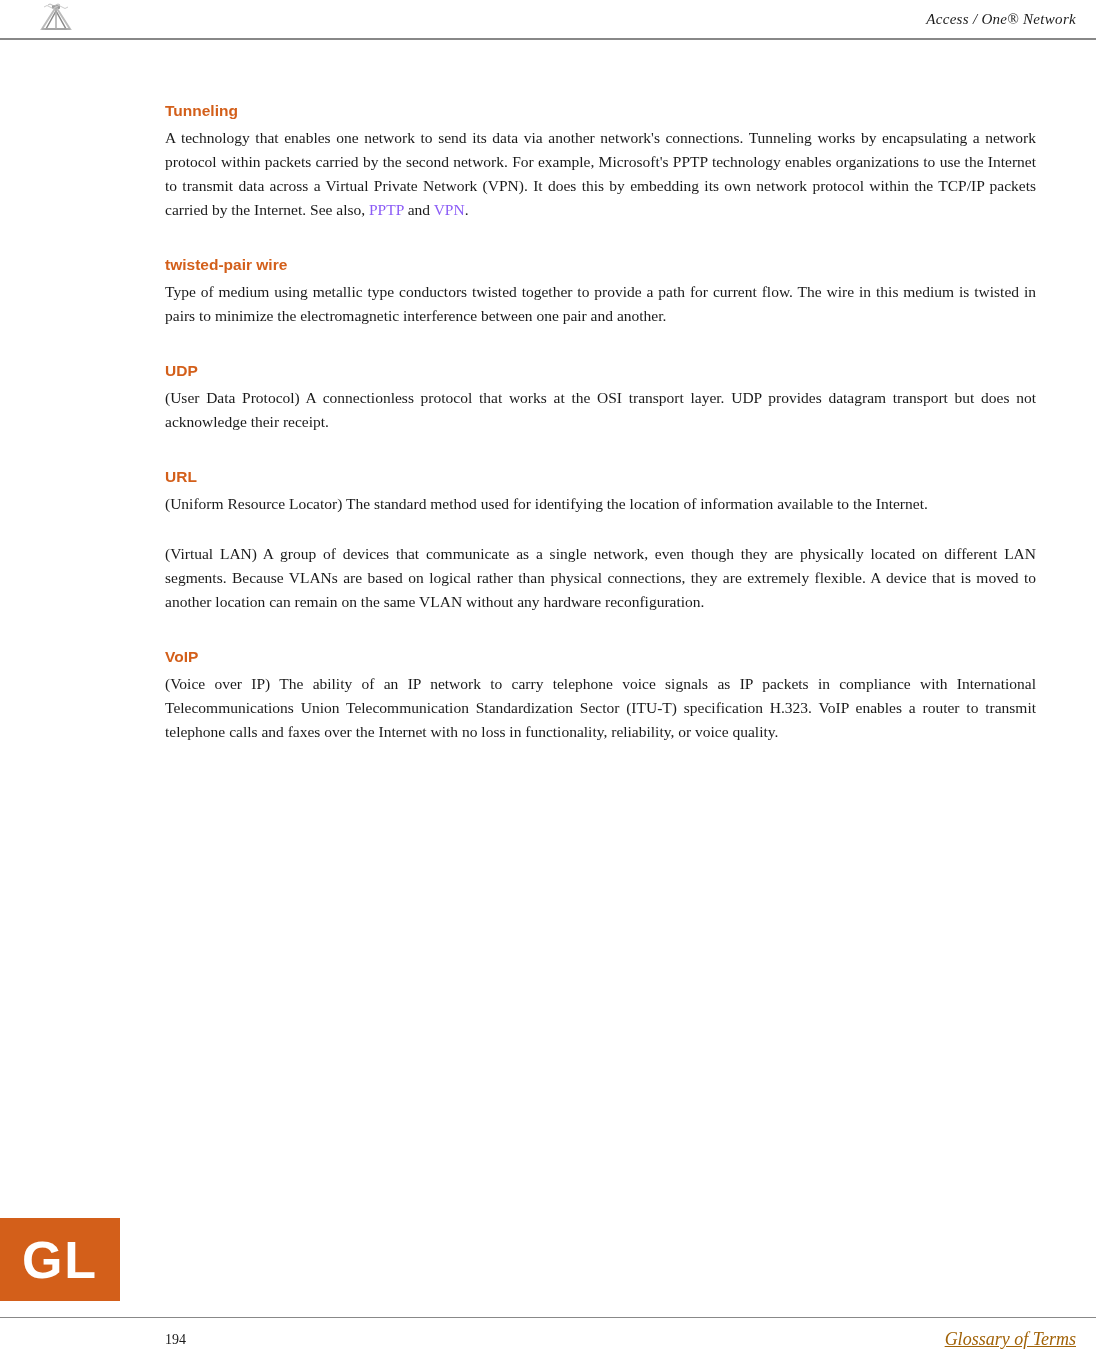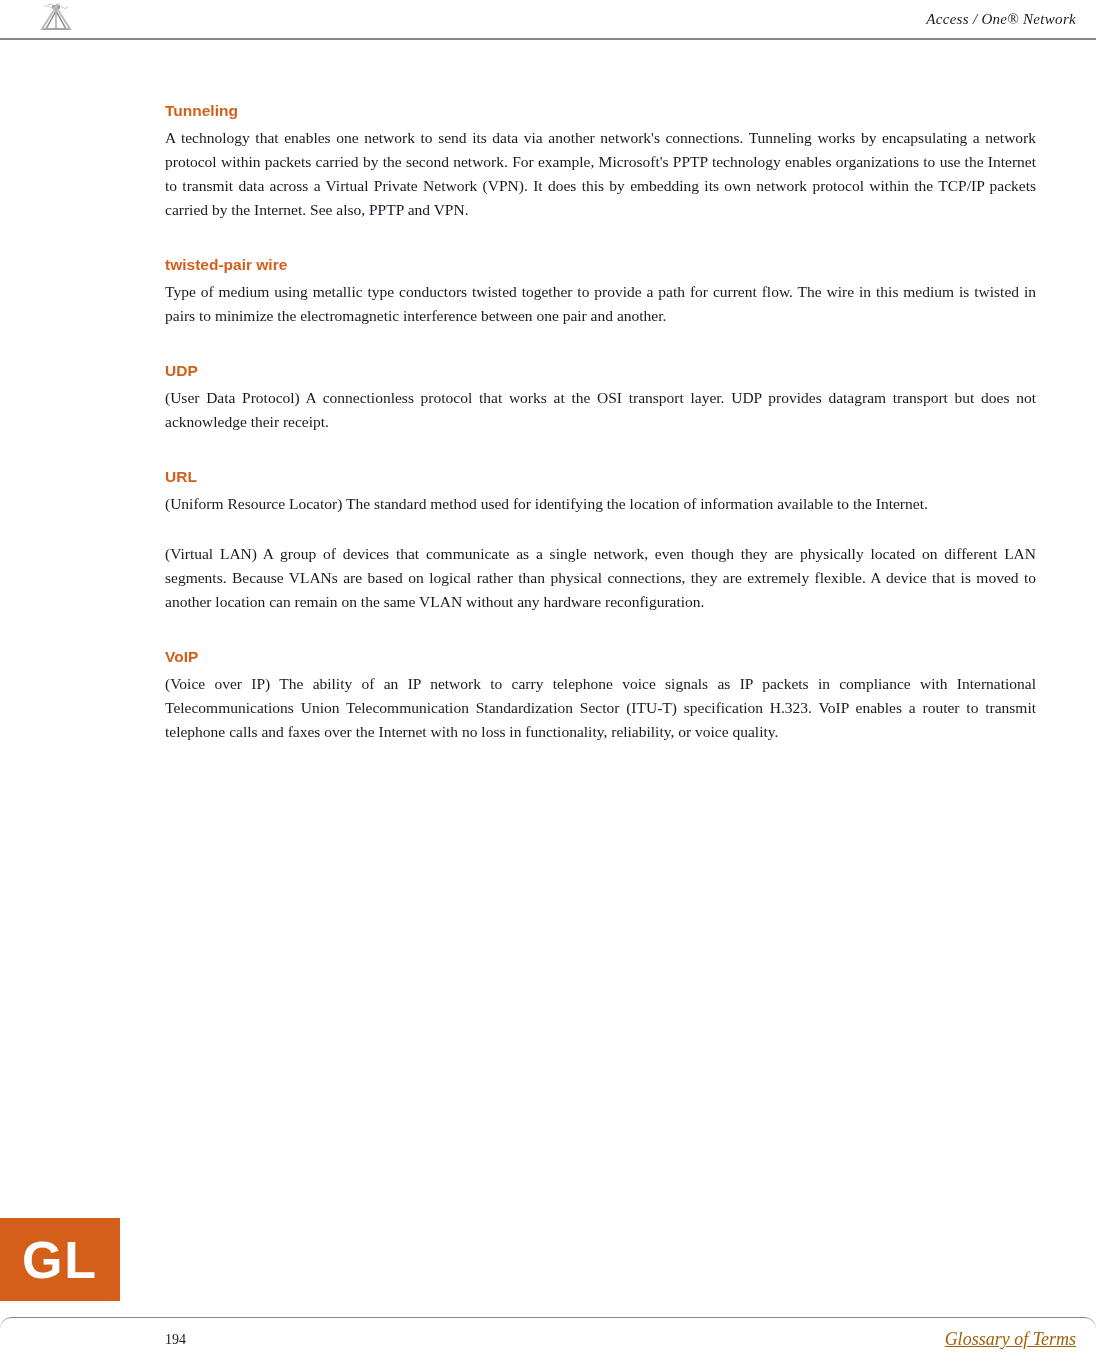--- a/index.html
+++ b/index.html
@@ -73,21 +73,20 @@
       position: absolute;
       bottom: 0;
       left: 0;
       right: 0;
       height: 44px;
       border-top: 1.5px solid #888;
       display: flex;
       align-items: center;
       justify-content: space-between;
       padding: 0 20px 0 165px;
-      border-radius: 12px;
     }
 
     .footer-page {
       font-size: 14px;
       color: #1a1a1a;
     }
 
     .footer-section {
       font-size: 18px;
       color: #a16207;
@@ -110,21 +109,21 @@
     }
 
     .entry-body {
       font-size: 15.5px;
       line-height: 1.55;
       color: #1a1a1a;
       text-align: justify;
     }
 
     .link-text {
-      color: #0f172a;
+      color: #8b5cf6;
       text-decoration: none;
     }
 
     
     .logo-svg {
       width: 44px;
       height: 28px;
     }
   </style>
 </head>

